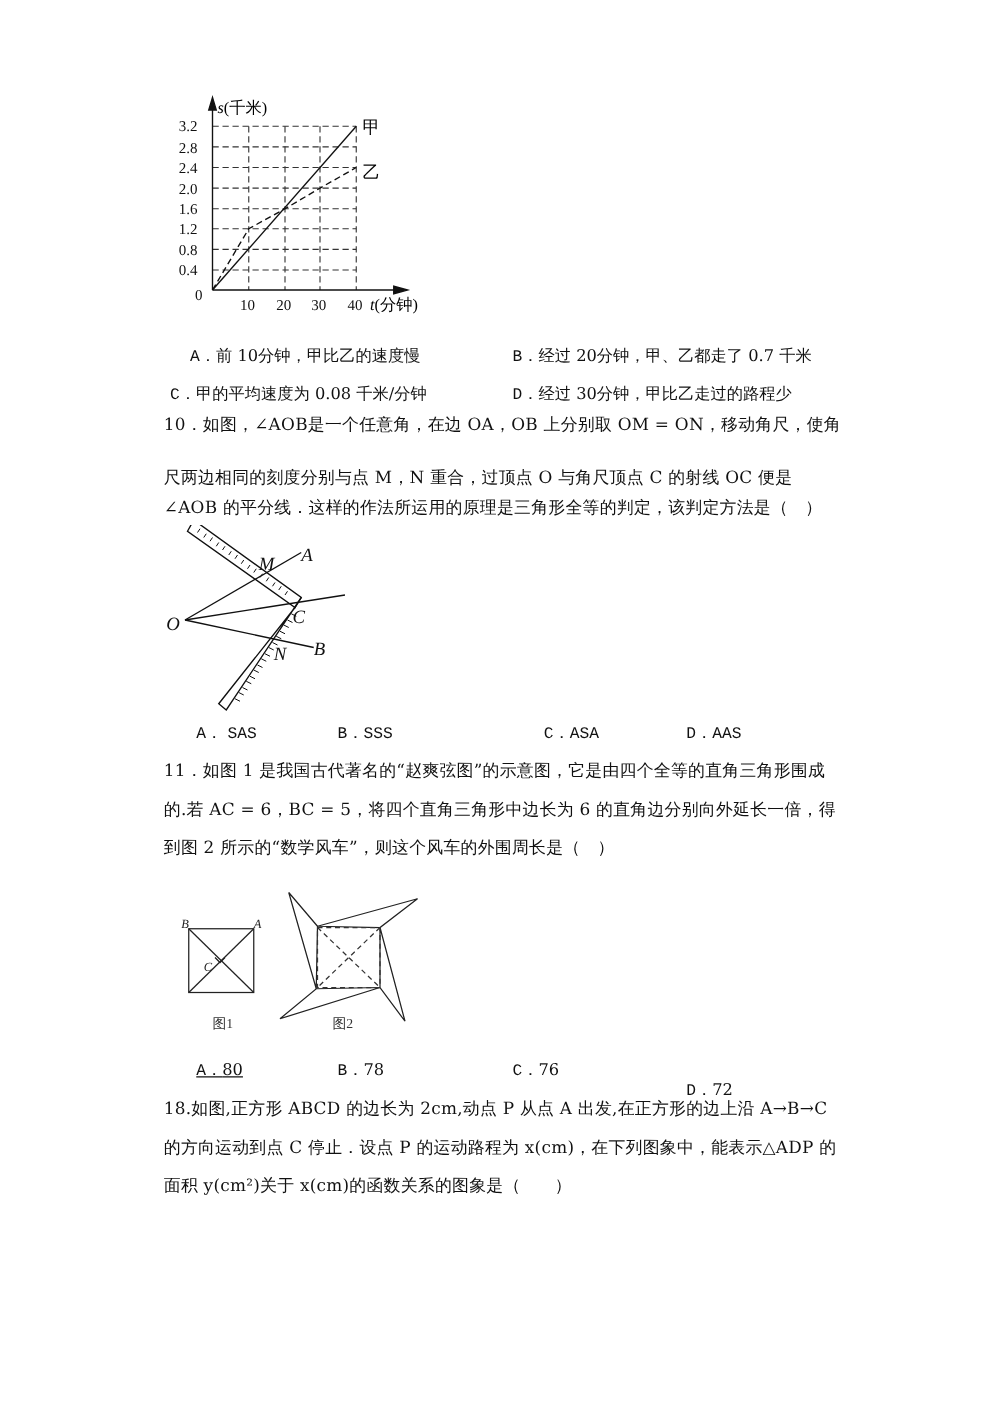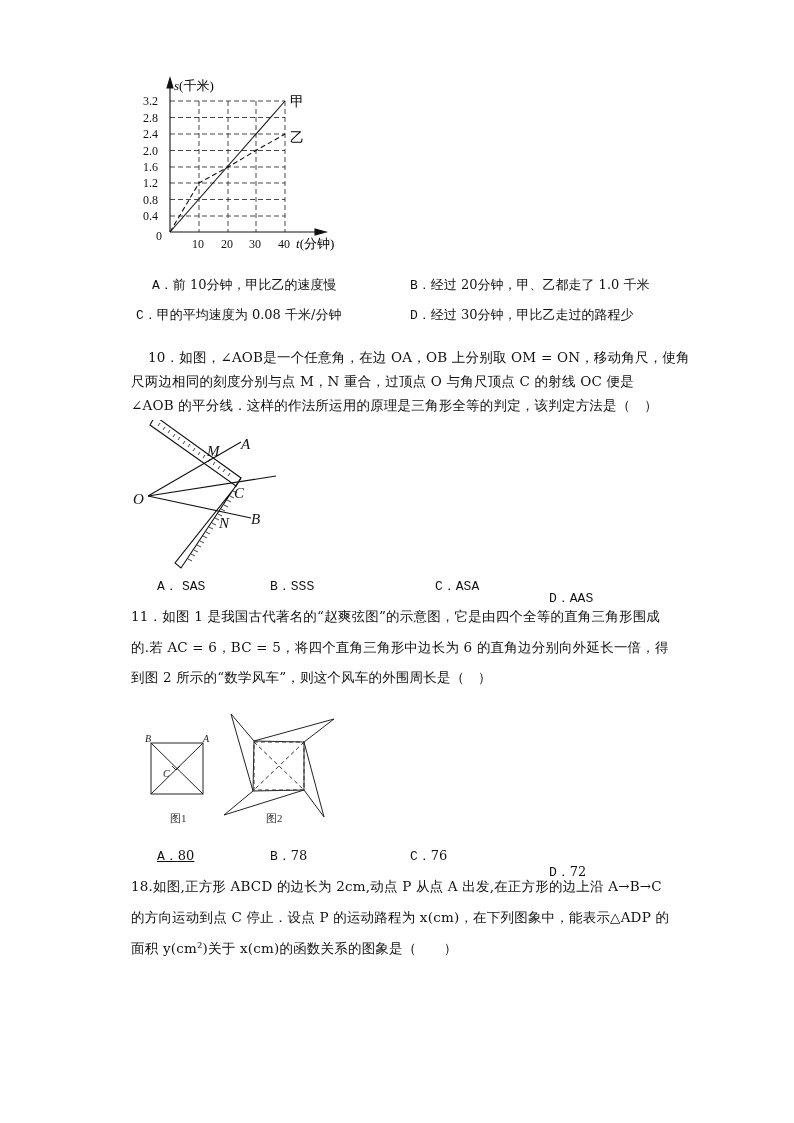--- a/index.html
+++ b/index.html
@@ -55,30 +55,30 @@
   <text x="174" y="90" font-size="13"><tspan font-style="italic">s</tspan>(千米)</text>
   <text x="296" y="248" font-size="13"><tspan font-style="italic">t</tspan>(分钟)</text>
   <text x="290" y="106" font-size="14">甲</text>
   <text x="290" y="142" font-size="14">乙</text>
 </svg>
 
 <div class="opt" style="left:152px;top:276px;">
   <span class="lbl">A．</span><span>前 10分钟，甲比乙的速度慢</span>
 </div>
 <div class="opt" style="left:410px;top:276px;">
-  <span class="lbl">B．</span><span>经过 20分钟，甲、乙都走了 1.0 千米</span>
+  <span class="lbl">B．</span><span>经过 20分钟，甲、乙都走了 0.7 千米</span>
 </div>
 <div class="opt" style="left:136px;top:306px;">
   <span class="lbl">C．</span><span>甲的平均速度为 0.08 千米/分钟</span>
 </div>
 <div class="opt" style="left:410px;top:306px;">
   <span class="lbl">D．</span><span>经过 30分钟，甲比乙走过的路程少</span>
 </div>
 
-<div class="line" style="top:349px;margin-left:17px;">10．如图，∠AOB是一个任意角，在边 OA，OB 上分别取 OM = ON，移动角尺，使角</div>
+<div class="line" style="top:331px;">10．如图，∠AOB是一个任意角，在边 OA，OB 上分别取 OM = ON，移动角尺，使角</div>
 <div class="line" style="top:373px;">尺两边相同的刻度分别与点 M，N 重合，过顶点 O 与角尺顶点 C 的射线 OC 便是</div>
 <div class="line" style="top:397px;">∠AOB 的平分线．这样的作法所运用的原理是三角形全等的判定，该判定方法是（　）</div>
 
 <svg class="abs" style="left:125px;top:420px;" width="170" height="150" viewBox="125 420 170 150">
   <g stroke="#111" stroke-width="1.1" fill="none">
     <line x1="148" y1="496" x2="241" y2="442"></line>
     <line x1="148" y1="496" x2="276" y2="476"></line>
     <line x1="148" y1="496" x2="251" y2="518"></line>
 
     <polygon points="150,425 155,416 241,478 236,486"></polygon>
@@ -130,21 +130,21 @@
 
 <div class="opt" style="left:157px;top:577px;">
   <span class="lbl">A．</span>&nbsp;<span class="lbl">SAS</span>
 </div>
 <div class="opt" style="left:270px;top:577px;">
   <span class="lbl">B．</span><span class="lbl">SSS</span>
 </div>
 <div class="opt" style="left:410px;top:577px;margin-left:25px;">
   <span class="lbl">C．</span><span class="lbl">ASA</span>
 </div>
-<div class="opt" style="left:549px;top:577px;margin-top:12px;">
+<div class="opt" style="left:549px;top:577px;">
   <span class="lbl">D．</span><span class="lbl">AAS</span>
 </div>
 
 <div class="line" style="top:608px;">11．如图 1 是我国古代著名的“赵爽弦图”的示意图，它是由四个全等的直角三角形围成</div>
 <div class="line" style="top:639px;">的.若 AC = 6，BC = 5，将四个直角三角形中边长为 6 的直角边分别向外延长一倍，得</div>
 <div class="line" style="top:669px;">到图 2 所示的“数学风车”，则这个风车的外围周长是（　）</div>
 
 <svg class="abs" style="left:135px;top:700px;" width="225" height="140" viewBox="135 700 225 140">
 
   <g stroke="#222" stroke-width="1" fill="none">

